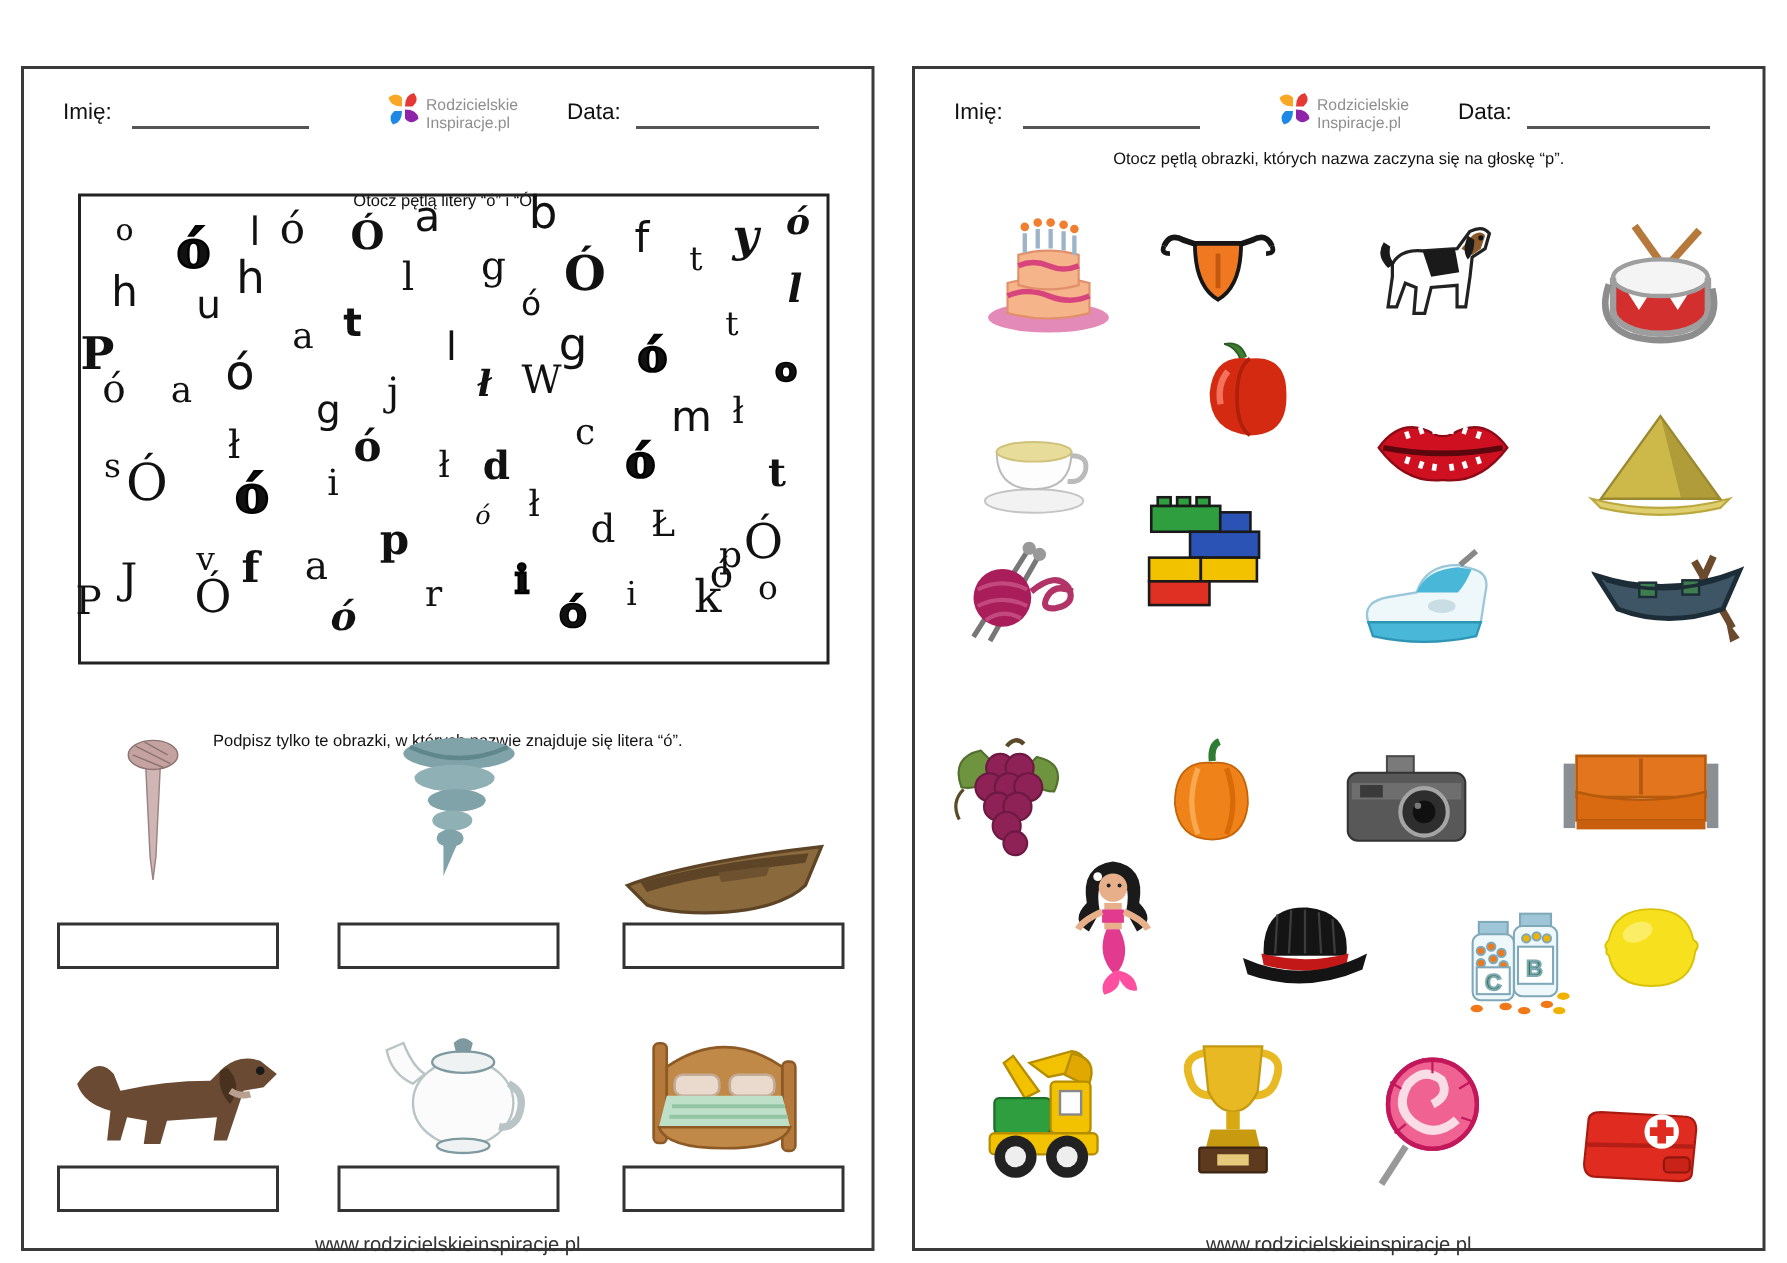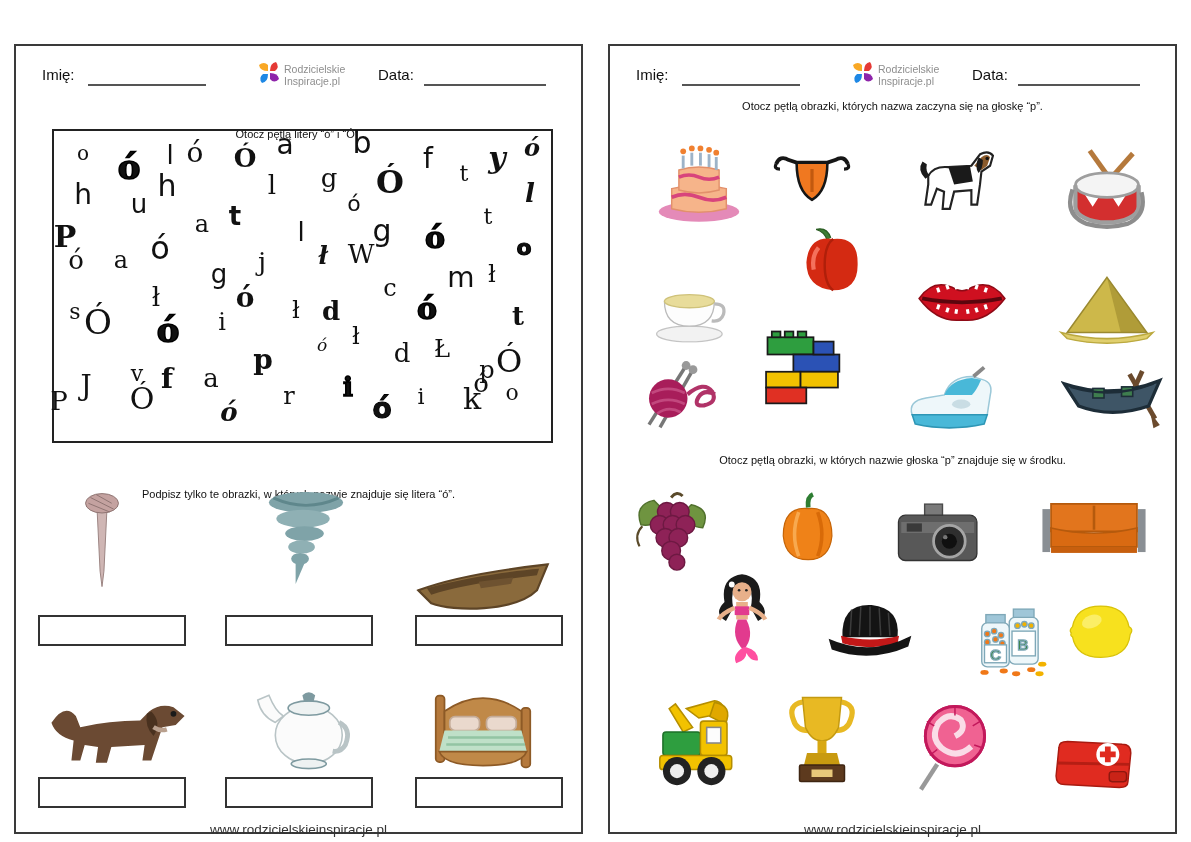--- a/index.html
+++ b/index.html
@@ -351,21 +351,20 @@
           <line x1="43" y1="6" x2="59" y2="34" stroke="#6b4a2d" stroke-width="3"></line>
           <path d="M56 30 L62 38 L58 40 Z" fill="#6b4a2d"></path>
           <line x1="51" y1="4" x2="40" y2="28" stroke="#6b4a2d" stroke-width="3"></line>
           <path d="M2 12 Q32 22 62 10 L55 26 Q32 34 11 26 Z" fill="#3e5566" stroke="#1d2d38" stroke-width="2"></path>
           <rect x="20" y="15" width="7" height="6" fill="#3e7d4e" stroke="#1d2d38"></rect>
           <rect x="38" y="14" width="7" height="6" fill="#3e7d4e" stroke="#1d2d38"></rect>
           <path d="M6 14 Q32 22 58 12" stroke="#1d2d38" stroke-width="1.5" fill="none"></path>
         </svg>
       </div>
     </div>
-  <div class="title rp-title2">Otocz pętlą obrazki, w których nazwie  głoska “p” znajduje się w środku.</div>
   <div id="rp-sec2">
       <div class="pic" style="left: 64px; top: 486px; width: 92px;">
         <svg viewBox="0 0 64 64">
           <path d="M30 8 Q34 3 38 7" stroke="#5a4a2a" stroke-width="2" fill="none"></path>
           <path d="M18 10 Q4 13 9 27 Q20 29 25 17 Z" fill="#6f9440" stroke="#50702c"></path>
           <path d="M44 13 Q58 16 52 29 Q42 29 39 18 Z" fill="#6f9440" stroke="#50702c"></path>
           <path d="M10 28 Q4 34 8 42" stroke="#5a4a2a" stroke-width="1.5" fill="none"></path>
           <g fill="#8e2257" stroke="#6d1942">
             <circle cx="27" cy="18" r="6.5"></circle>
             <circle cx="36" cy="18" r="6.5"></circle>

